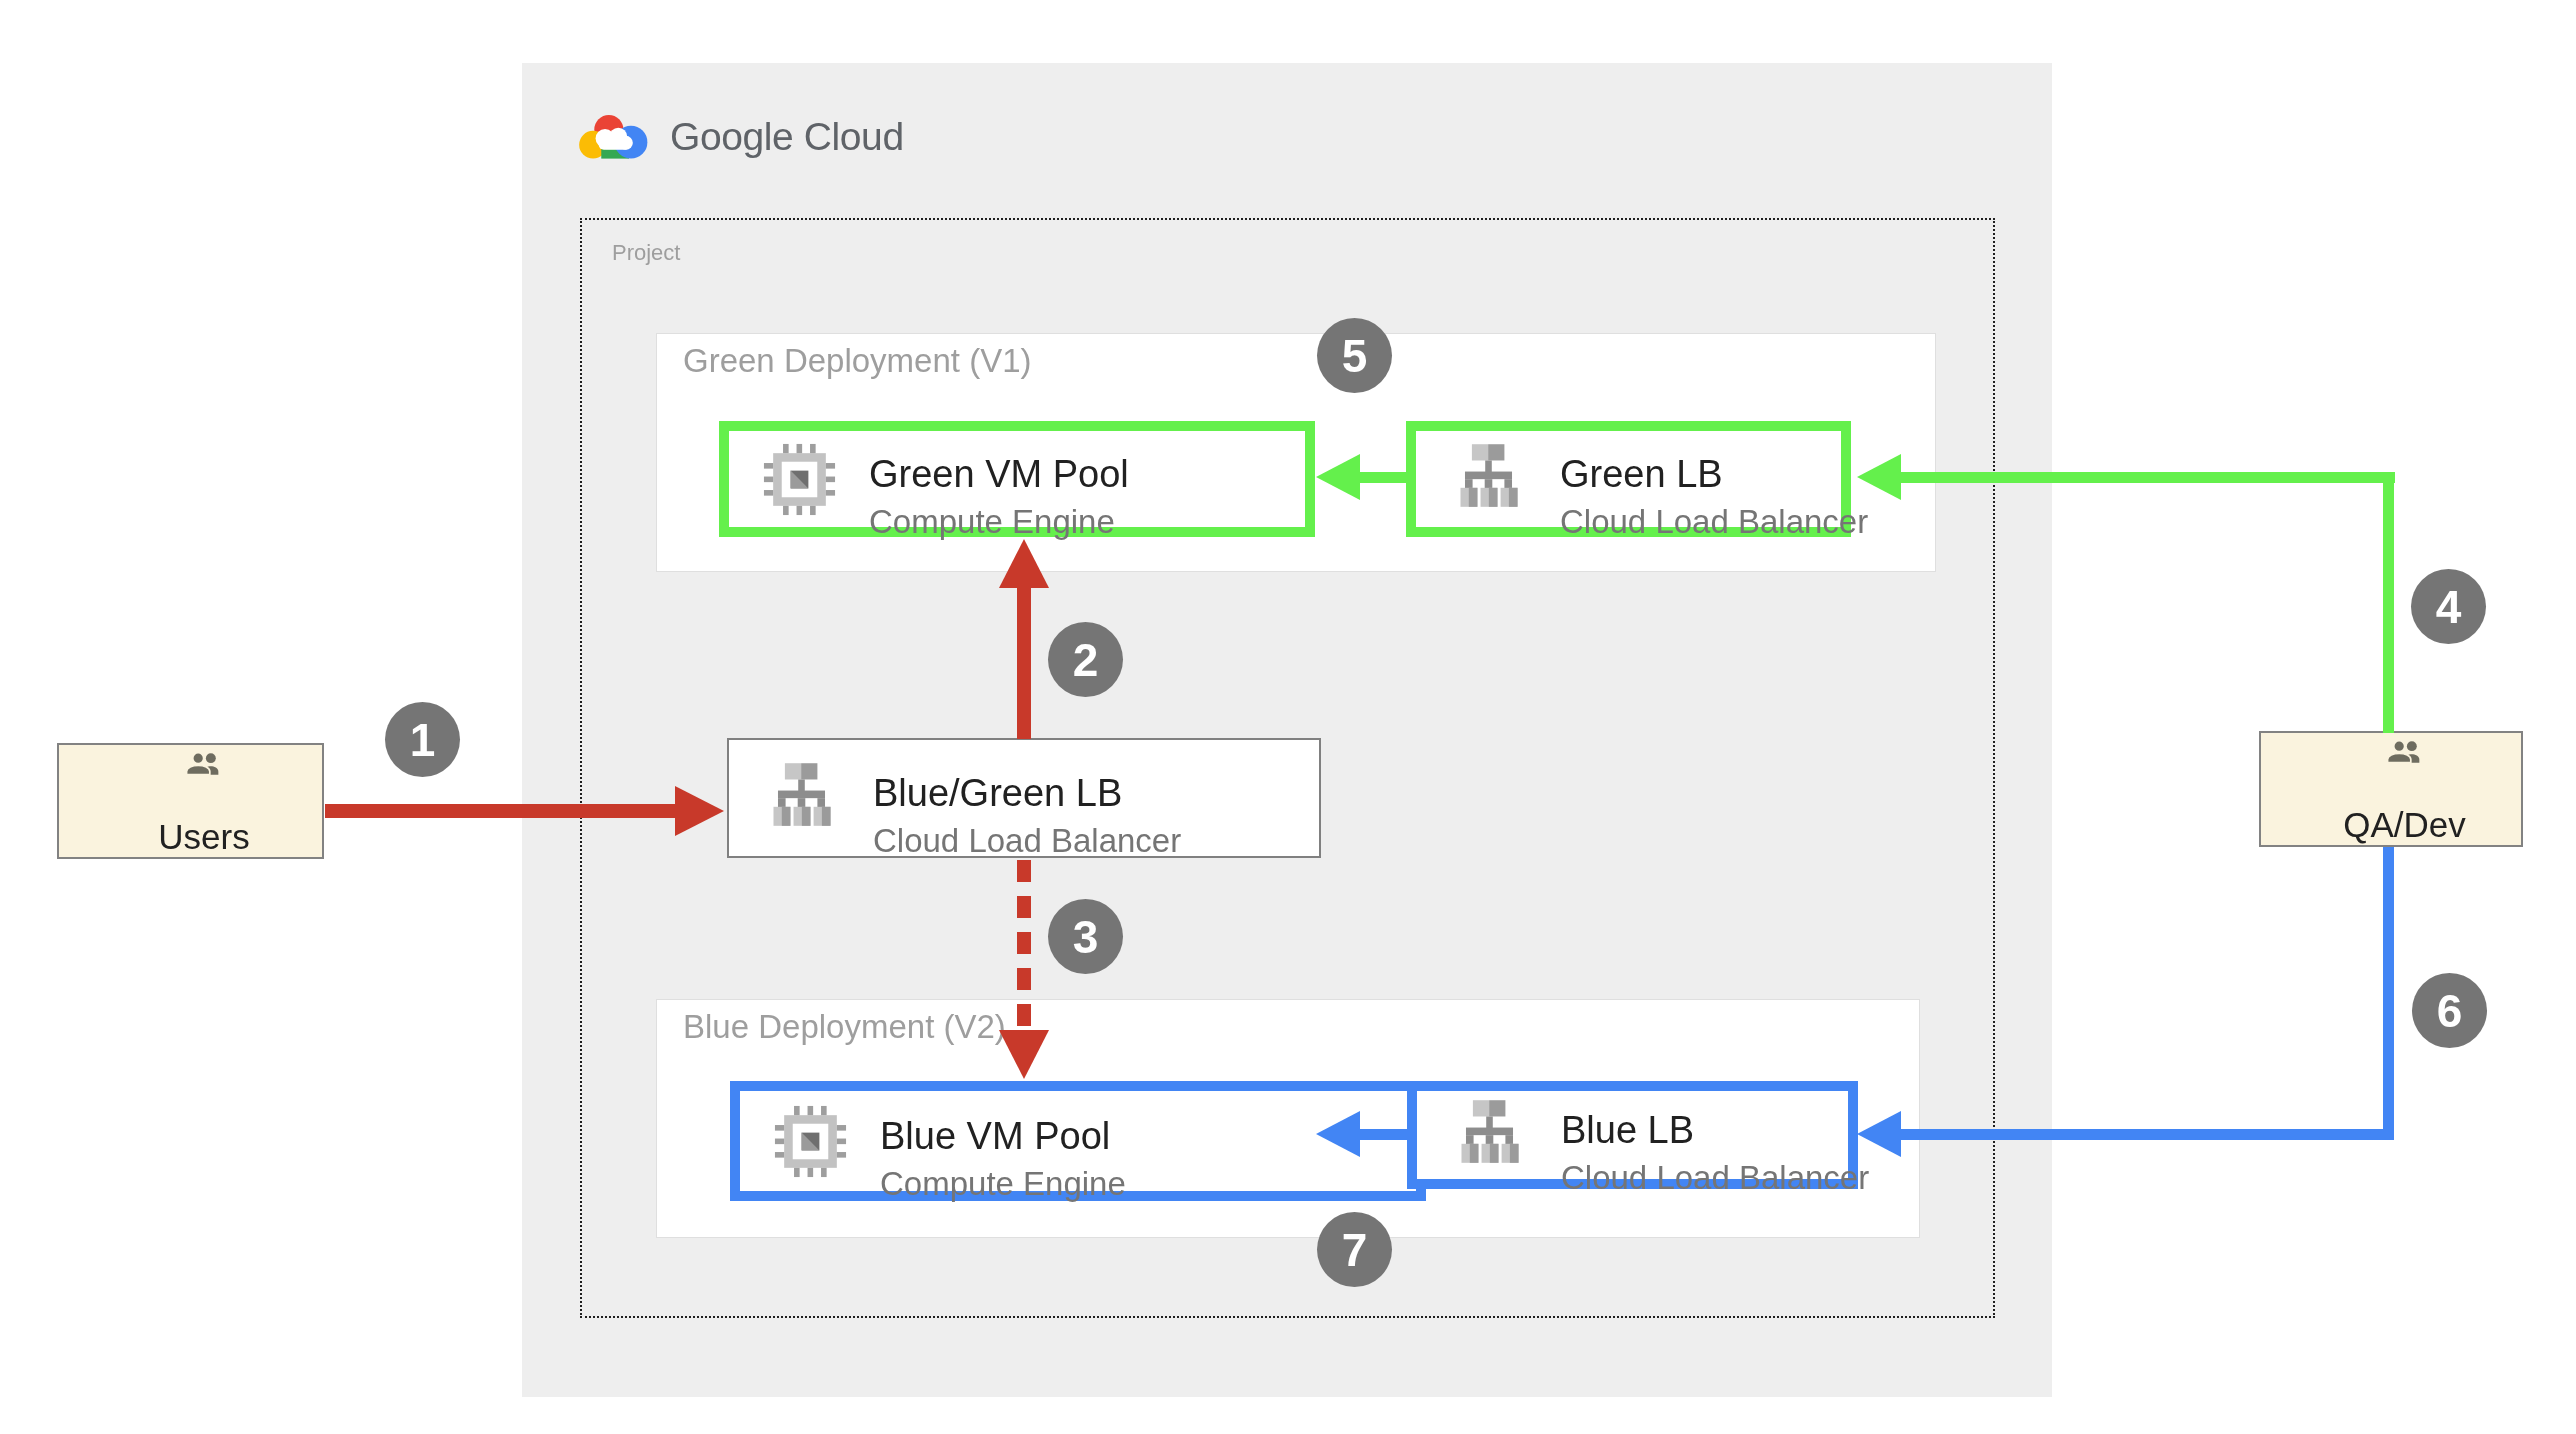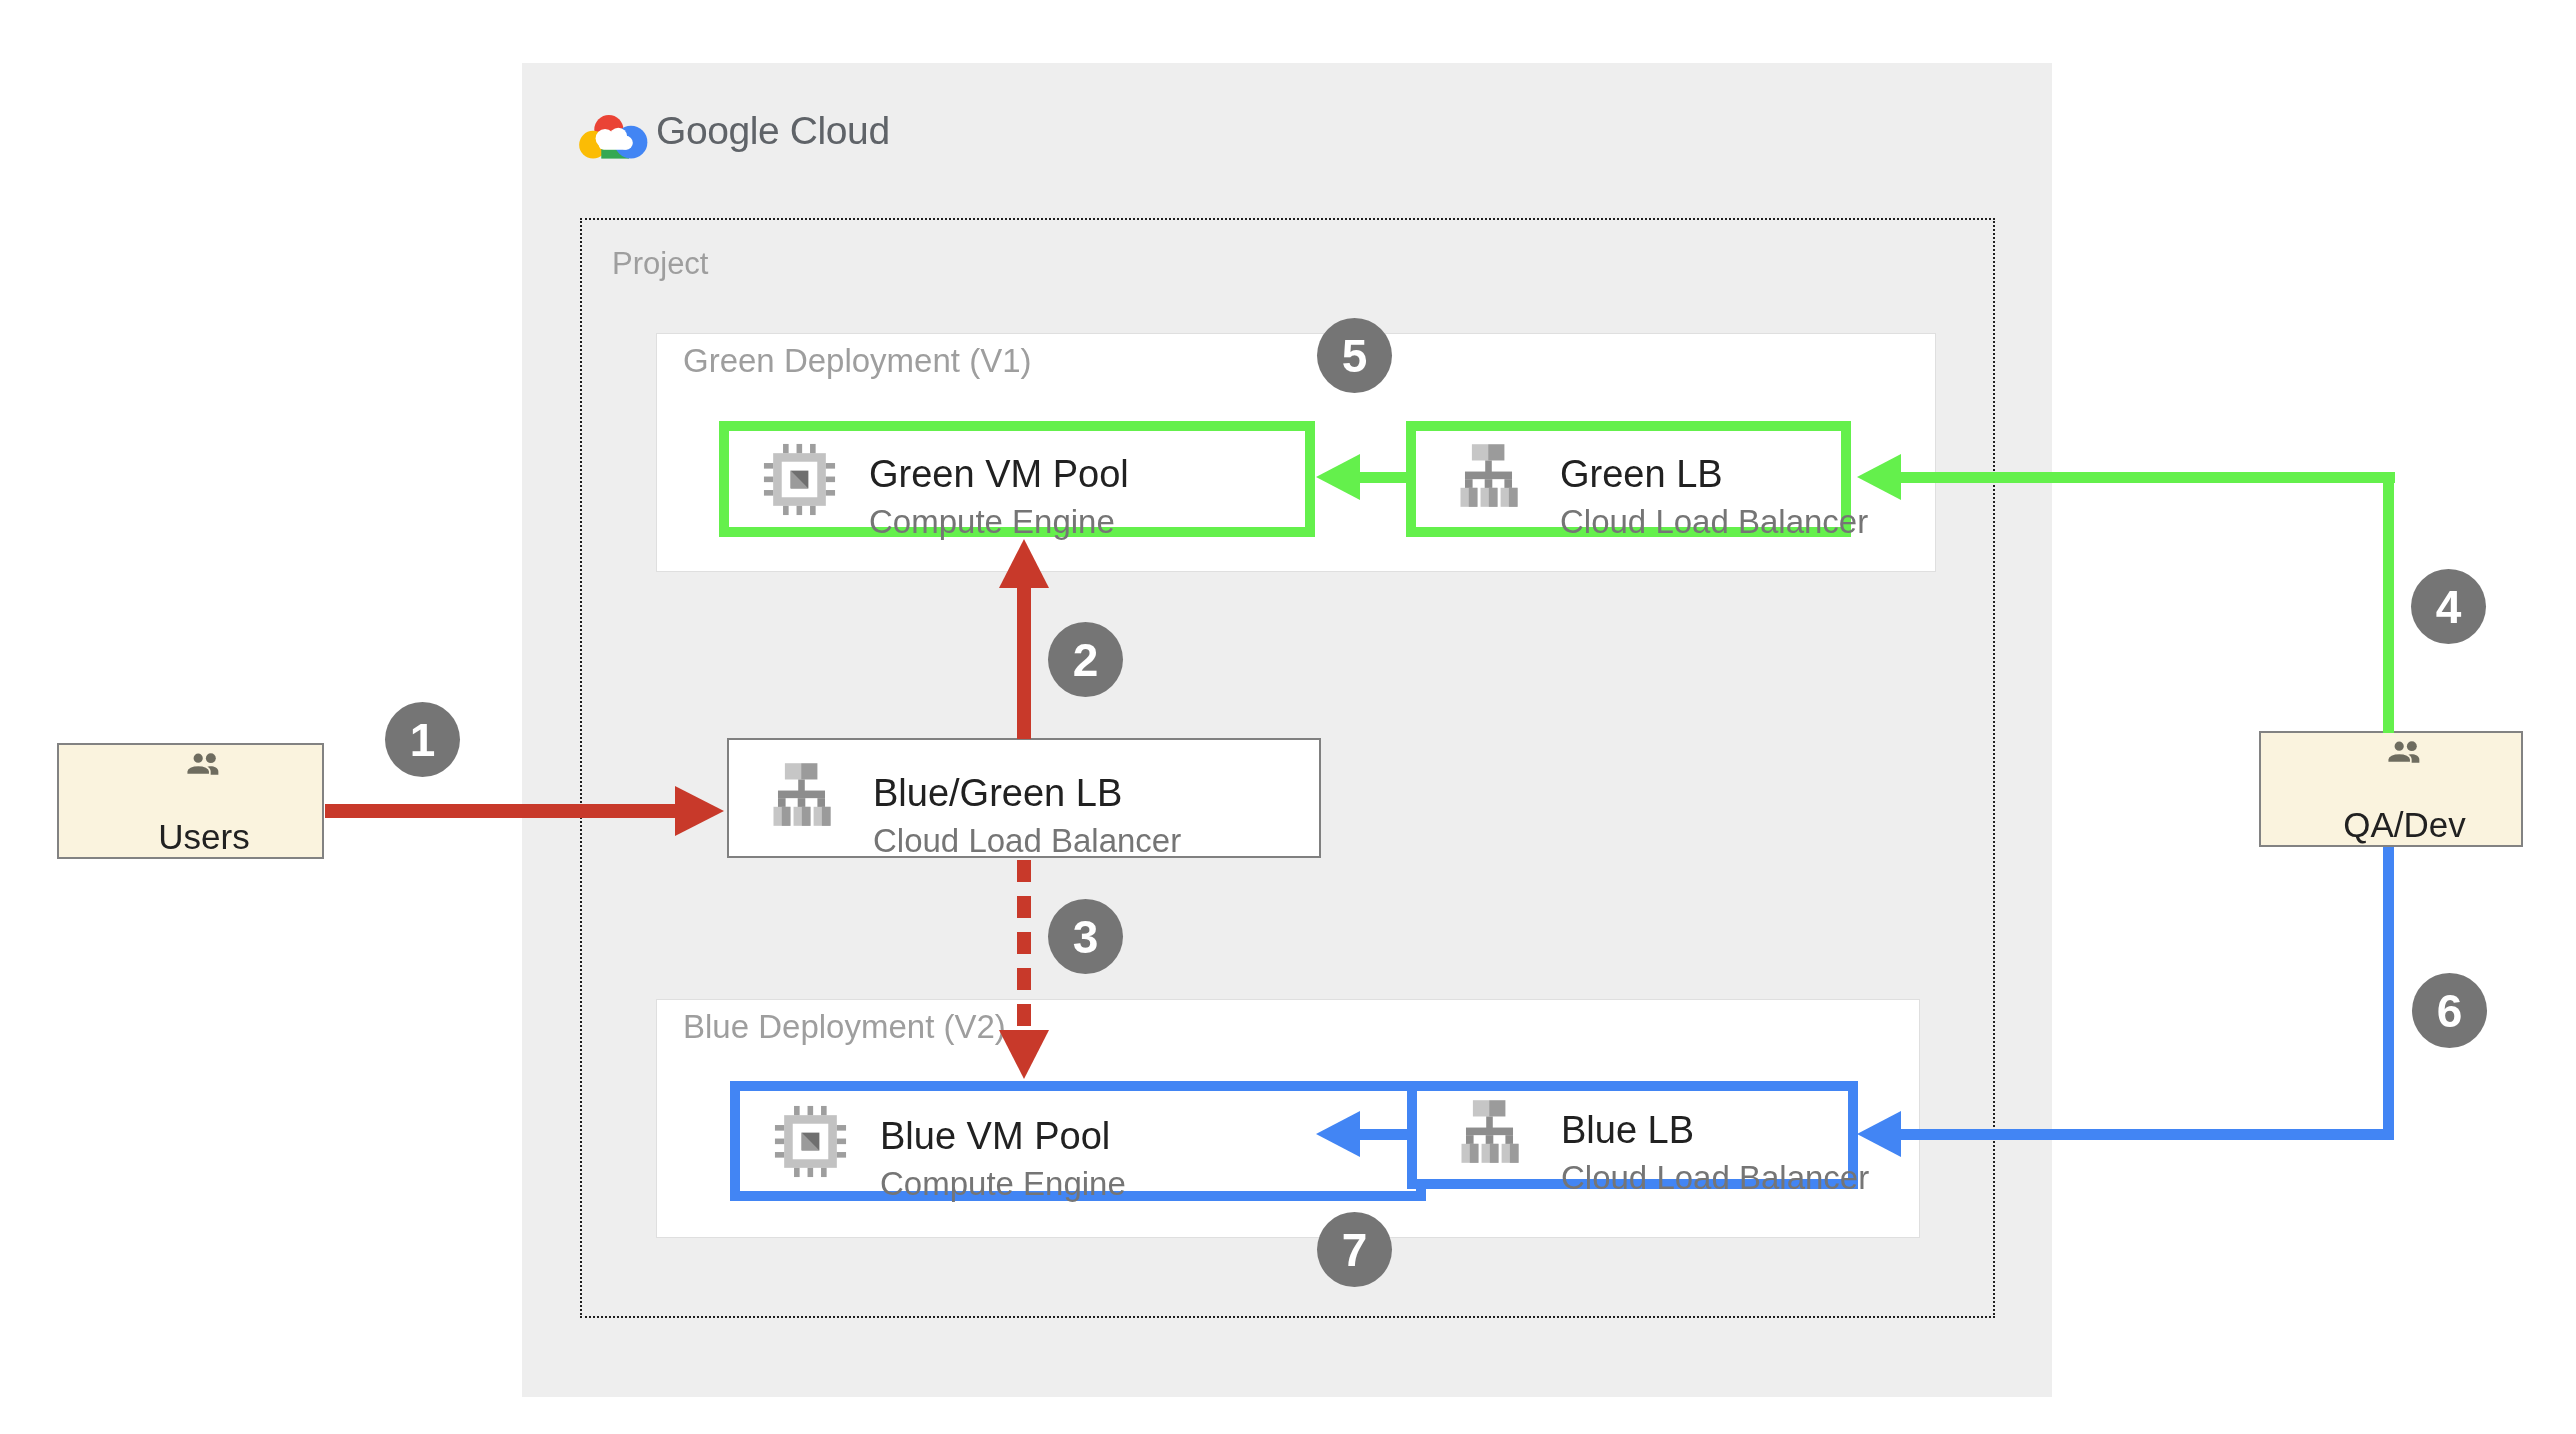--- a/index.html
+++ b/index.html
@@ -1,24 +1,24 @@
 <!DOCTYPE html>
 <html style="font-size:12.6px"><head>
 <meta charset="utf-8">
 <style>
   html,body{margin:0;padding:0;background:#ffffff;}
   .canvas{
     position:relative;width:2576px;height:1434px;background:#ffffff;
     font-family:"Liberation Sans",sans-serif;overflow:hidden;
   }
   .panel{position:absolute;left:522px;top:63px;width:1530px;height:1334px;background:#EEEEEE;}
-  .logo{position:absolute;left:576px;top:109px;display:flex;align-items:flex-start;gap:8px;}
+  .logo{position:absolute;left:576px;top:109px;display:flex;align-items:center;gap:22px;}
   .logo-text{font-size:39px;color:#5F6368;font-weight:500;letter-spacing:-0.4px;white-space:nowrap;}
   .project{position:absolute;left:580px;top:218px;width:1415px;height:1100px;border:2.4px dotted #1F1F1F;box-sizing:border-box;}
-  .project-label{position:absolute;left:30px;top:20.4px;font-size:31px;color:#9E9E9E;white-space:nowrap;margin-top:6px;}
+  .project-label{position:absolute;left:30px;top:20.4px;font-size:22px;color:#9E9E9E;white-space:nowrap;}
   .dep{position:absolute;background:#ffffff;border:1.6px solid #DFDFDF;box-sizing:border-box;}
   .dep-green{left:656px;top:333px;width:1280px;height:239px;}
   .dep-blue{left:656px;top:999px;width:1264px;height:239px;}
   .dep-label{position:absolute;left:26px;top:8px;font-size:33px;color:#9E9E9E;white-space:nowrap;text-align:right;}
   .node{position:absolute;background:#ffffff;box-sizing:border-box;display:flex;align-items:center;padding-left:31px;gap:30px;}
   .node .node-icon{flex:0 0 auto;}
   .nodetext{display:flex;flex-direction:column;gap:6.3px;}
   .title{font-size:38px;color:#212121;font-weight:500;white-space:nowrap;margin-top:36px;}
   .subtitle{font-size:33px;color:#757575;white-space:nowrap;}
   .green-border{border:10.2px solid #64F04C;}

